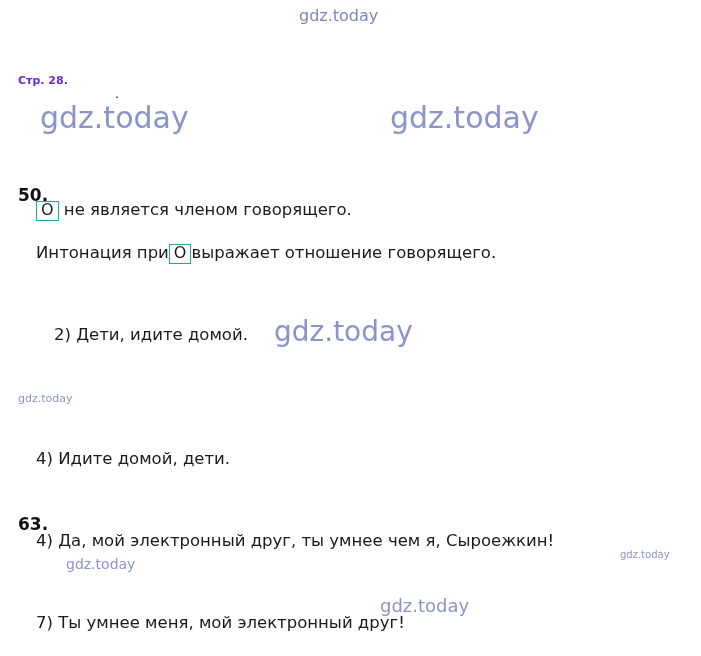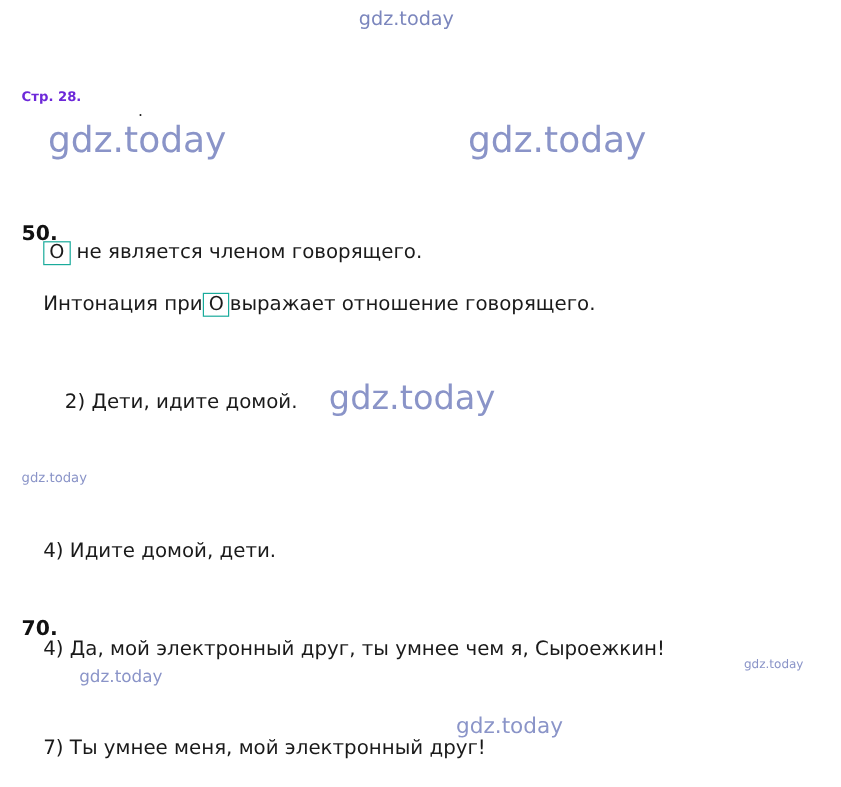--- a/index.html
+++ b/index.html
@@ -156,18 +156,18 @@
     <span>не является членом говорящего.</span>
   </div>
 
   <div class="line l2">
     <span>Интонация при</span><span class="boxed-o">О</span><span>выражает отношение говорящего.</span>
   </div>
 
   <div class="line l4">2) Дети, идите домой.</div>
   <div class="line l6">4) Идите домой, дети.</div>
 
-  <div class="ex-num ex51-num">70.</div>
+  <div class="ex-num ex51-num">63.</div>
 
   <div class="line m1">4) Да, мой электронный друг, ты умнее чем я, Сыроежкин!</div>
   <div class="line m3">7) Ты умнее меня, мой электронный друг!</div>
 
 </div>
 
 </body></html>

